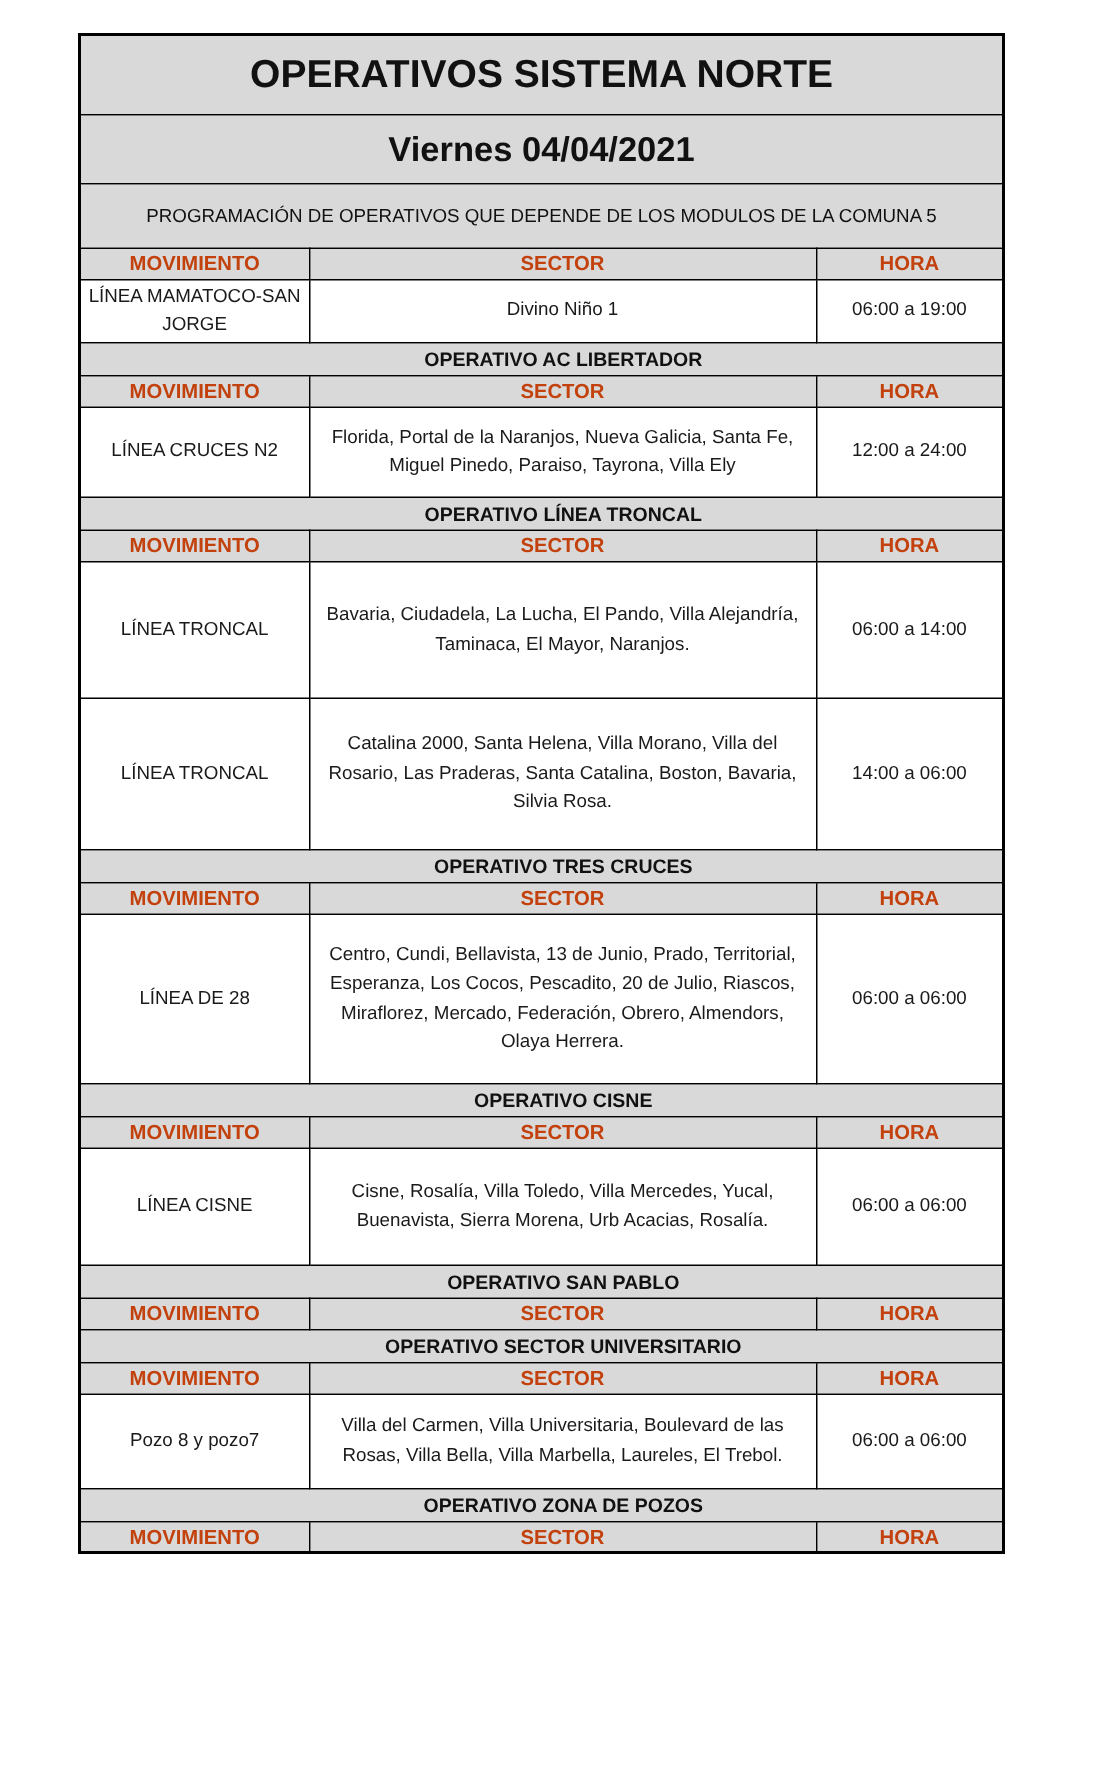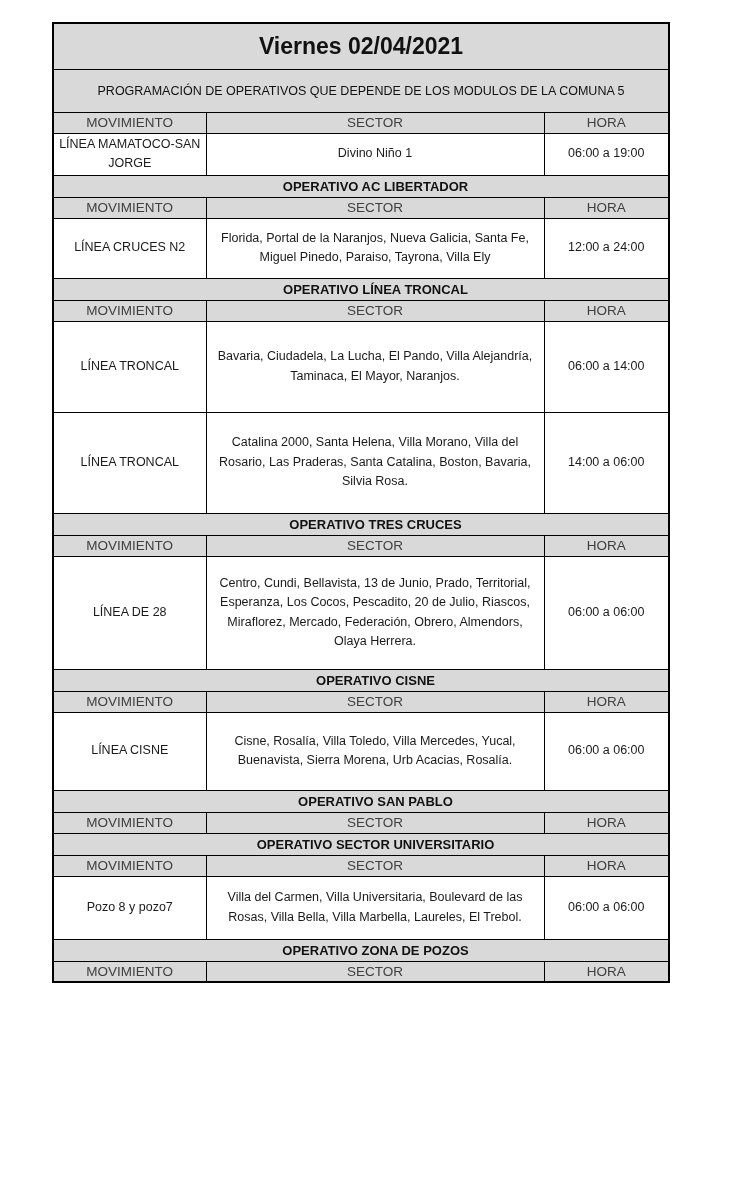--- a/index.html
+++ b/index.html
@@ -51,22 +51,22 @@
   .section-row td {
     background: #d9d9d9;
     font-size: 13px;
     font-weight: bold;
     color: #111;
     padding-left: 32px;
   }
   .cols-row th {
     background: #d9d9d9;
     font-size: 13.5px;
-    font-weight: normal;
-    color: #404040;
+    font-weight: bold;
+    color: #c2410c;
   }
   .data-row td {
     background: #ffffff;
     font-size: 12.5px;
     line-height: 1.55;
   }
   .data-row td.mov, .data-row td.hora {
     font-size: 12.5px;
   }
   td.hora-comment {
@@ -87,22 +87,25 @@
 
 <div class="sheet">
   <table class="operativos">
     <colgroup>
       <col style="width:153px">
       <col style="width:338px">
       <col style="width:125px">
     </colgroup>
 
     <tbody>
+        <tr class="title-row" style="height:53px">
+      <td colspan="3">OPERATIVOS SISTEMA NORTE</td>
+    </tr>
     <tr class="date-row" style="height:46px">
-      <td colspan="3">Viernes 02/04/2021</td>
+      <td colspan="3">Viernes 04/04/2021</td>
     </tr>
     <tr class="subtitle-row" style="height:43px">
       <td colspan="3">PROGRAMACIÓN DE OPERATIVOS QUE DEPENDE DE LOS MODULOS DE LA COMUNA 5</td>
     </tr>
 
     <tr class="cols-row" style="height:21px">
       <th>MOVIMIENTO</th>
       <th>SECTOR</th>
       <th>HORA</th>
     </tr>

